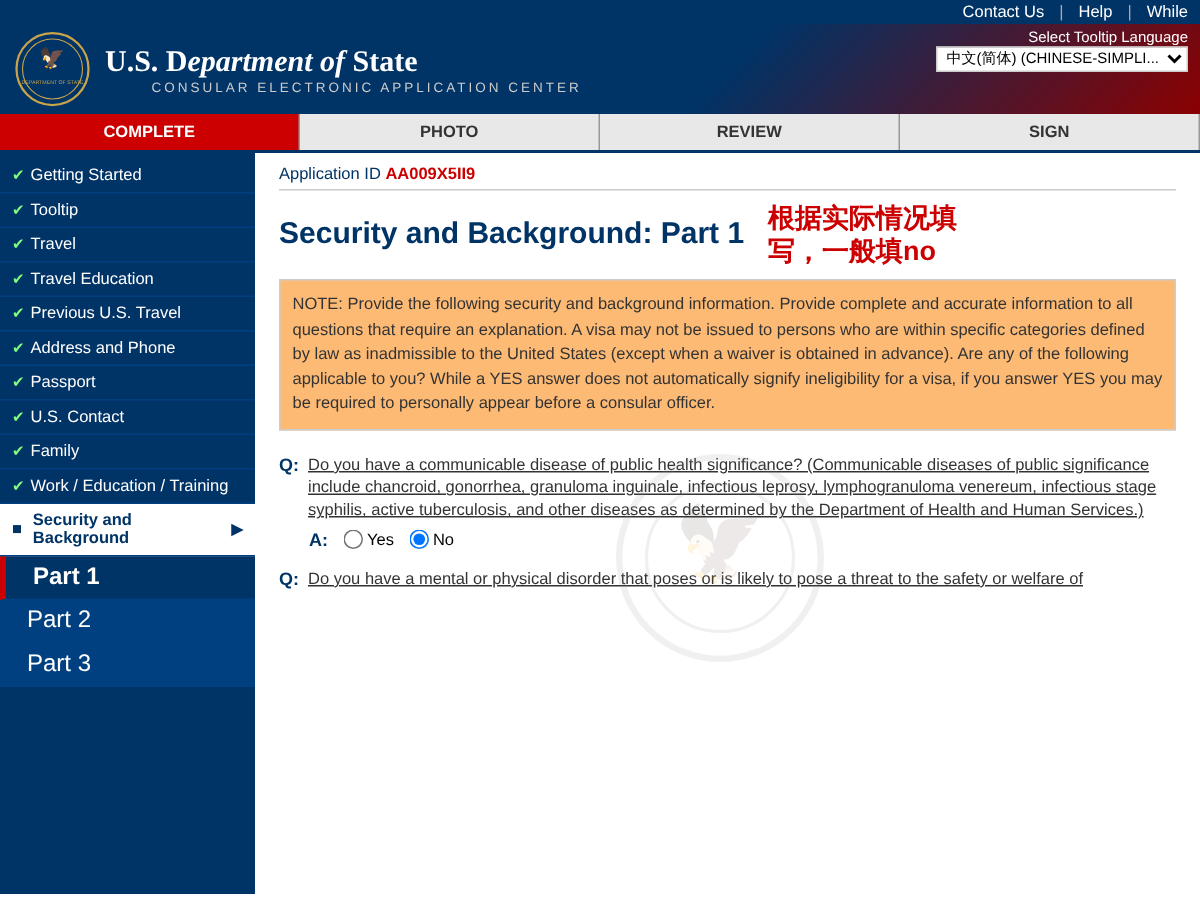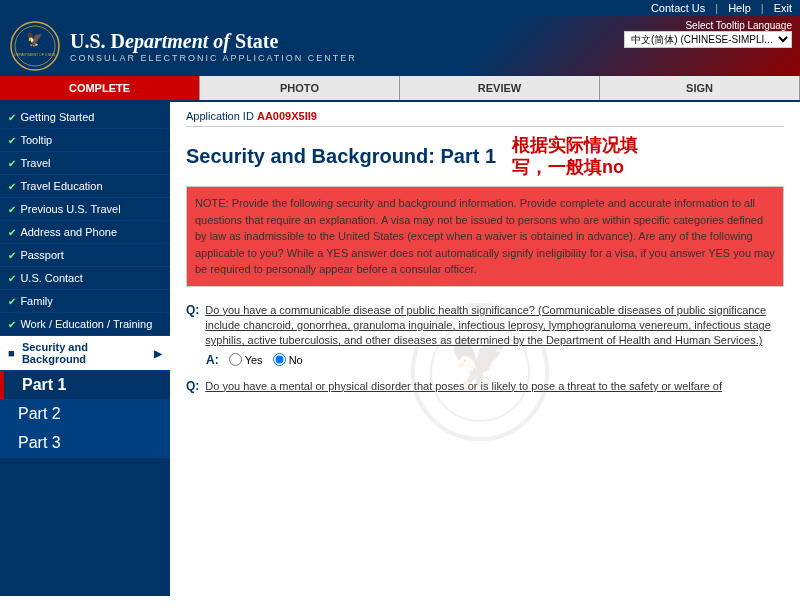--- a/index.html
+++ b/index.html
@@ -30,21 +30,21 @@
     }
     .header-seal {
       width: 50px;
       height: 50px;
       margin-right: 10px;
       flex-shrink: 0;
     }
     .header-text { color: #fff; }
     .header-text .dept { font-size: 20px; font-weight: bold; font-family: Georgia, serif; }
     .header-text .dept em { font-style: italic; }
-    .header-text .sub { font-size: 9px; letter-spacing: 2px; color: #ccc; }
+    .header-text .sub { font-size: 9px; letter-spacing: 2px; color: #ccc; margin-left: 31px; }
     .tooltip-lang {
       position: absolute;
       right: 8px;
       top: 4px;
       text-align: right;
     }
     .tooltip-lang .label { color: #fff; font-size: 10px; }
     .tooltip-lang select {
       font-size: 10px;
       background: #fff;
@@ -152,21 +152,21 @@
       line-height: 1.2;
     }
 
     .note-box {
       font-size: 11px;
       color: #333;
       line-height: 1.5;
       margin-bottom: 16px;
       border: 1px solid #ccc;
       padding: 8px;
-      background: #ef4444;
+      background: #fdba74;
     }
 
     .question-block { margin-bottom: 12px; }
     .question-block .q-row {
       display: flex;
       gap: 6px;
       margin-bottom: 4px;
     }
     .q-label { color: #003366; font-weight: bold; font-size: 12px; flex-shrink: 0; }
     .q-text { font-size: 11px; color: #333; line-height: 1.4; text-decoration: underline; }
@@ -194,21 +194,21 @@
     }
   </style>
 </head>
 <body>
 
 <div class="top-bar">
   <a href="#">Contact Us</a>
   <span class="divider">|</span>
   <a href="#">Help</a>
   <span class="divider">|</span>
-  <a href="#">Exit</a>
+  <a href="#">While</a>
 </div>
 
 <div class="header">
 
   <svg class="header-seal" viewBox="0 0 100 100">
     <circle cx="50" cy="50" r="48" fill="#003366" stroke="#c8a44a" stroke-width="3"></circle>
     <circle cx="50" cy="50" r="40" fill="none" stroke="#c8a44a" stroke-width="1.5"></circle>
     <text x="50" y="45" text-anchor="middle" fill="#c8a44a" font-size="28">🦅</text>
     <text x="50" y="70" text-anchor="middle" fill="#c8a44a" font-size="7">DEPARTMENT OF STATE</text>
   </svg>

